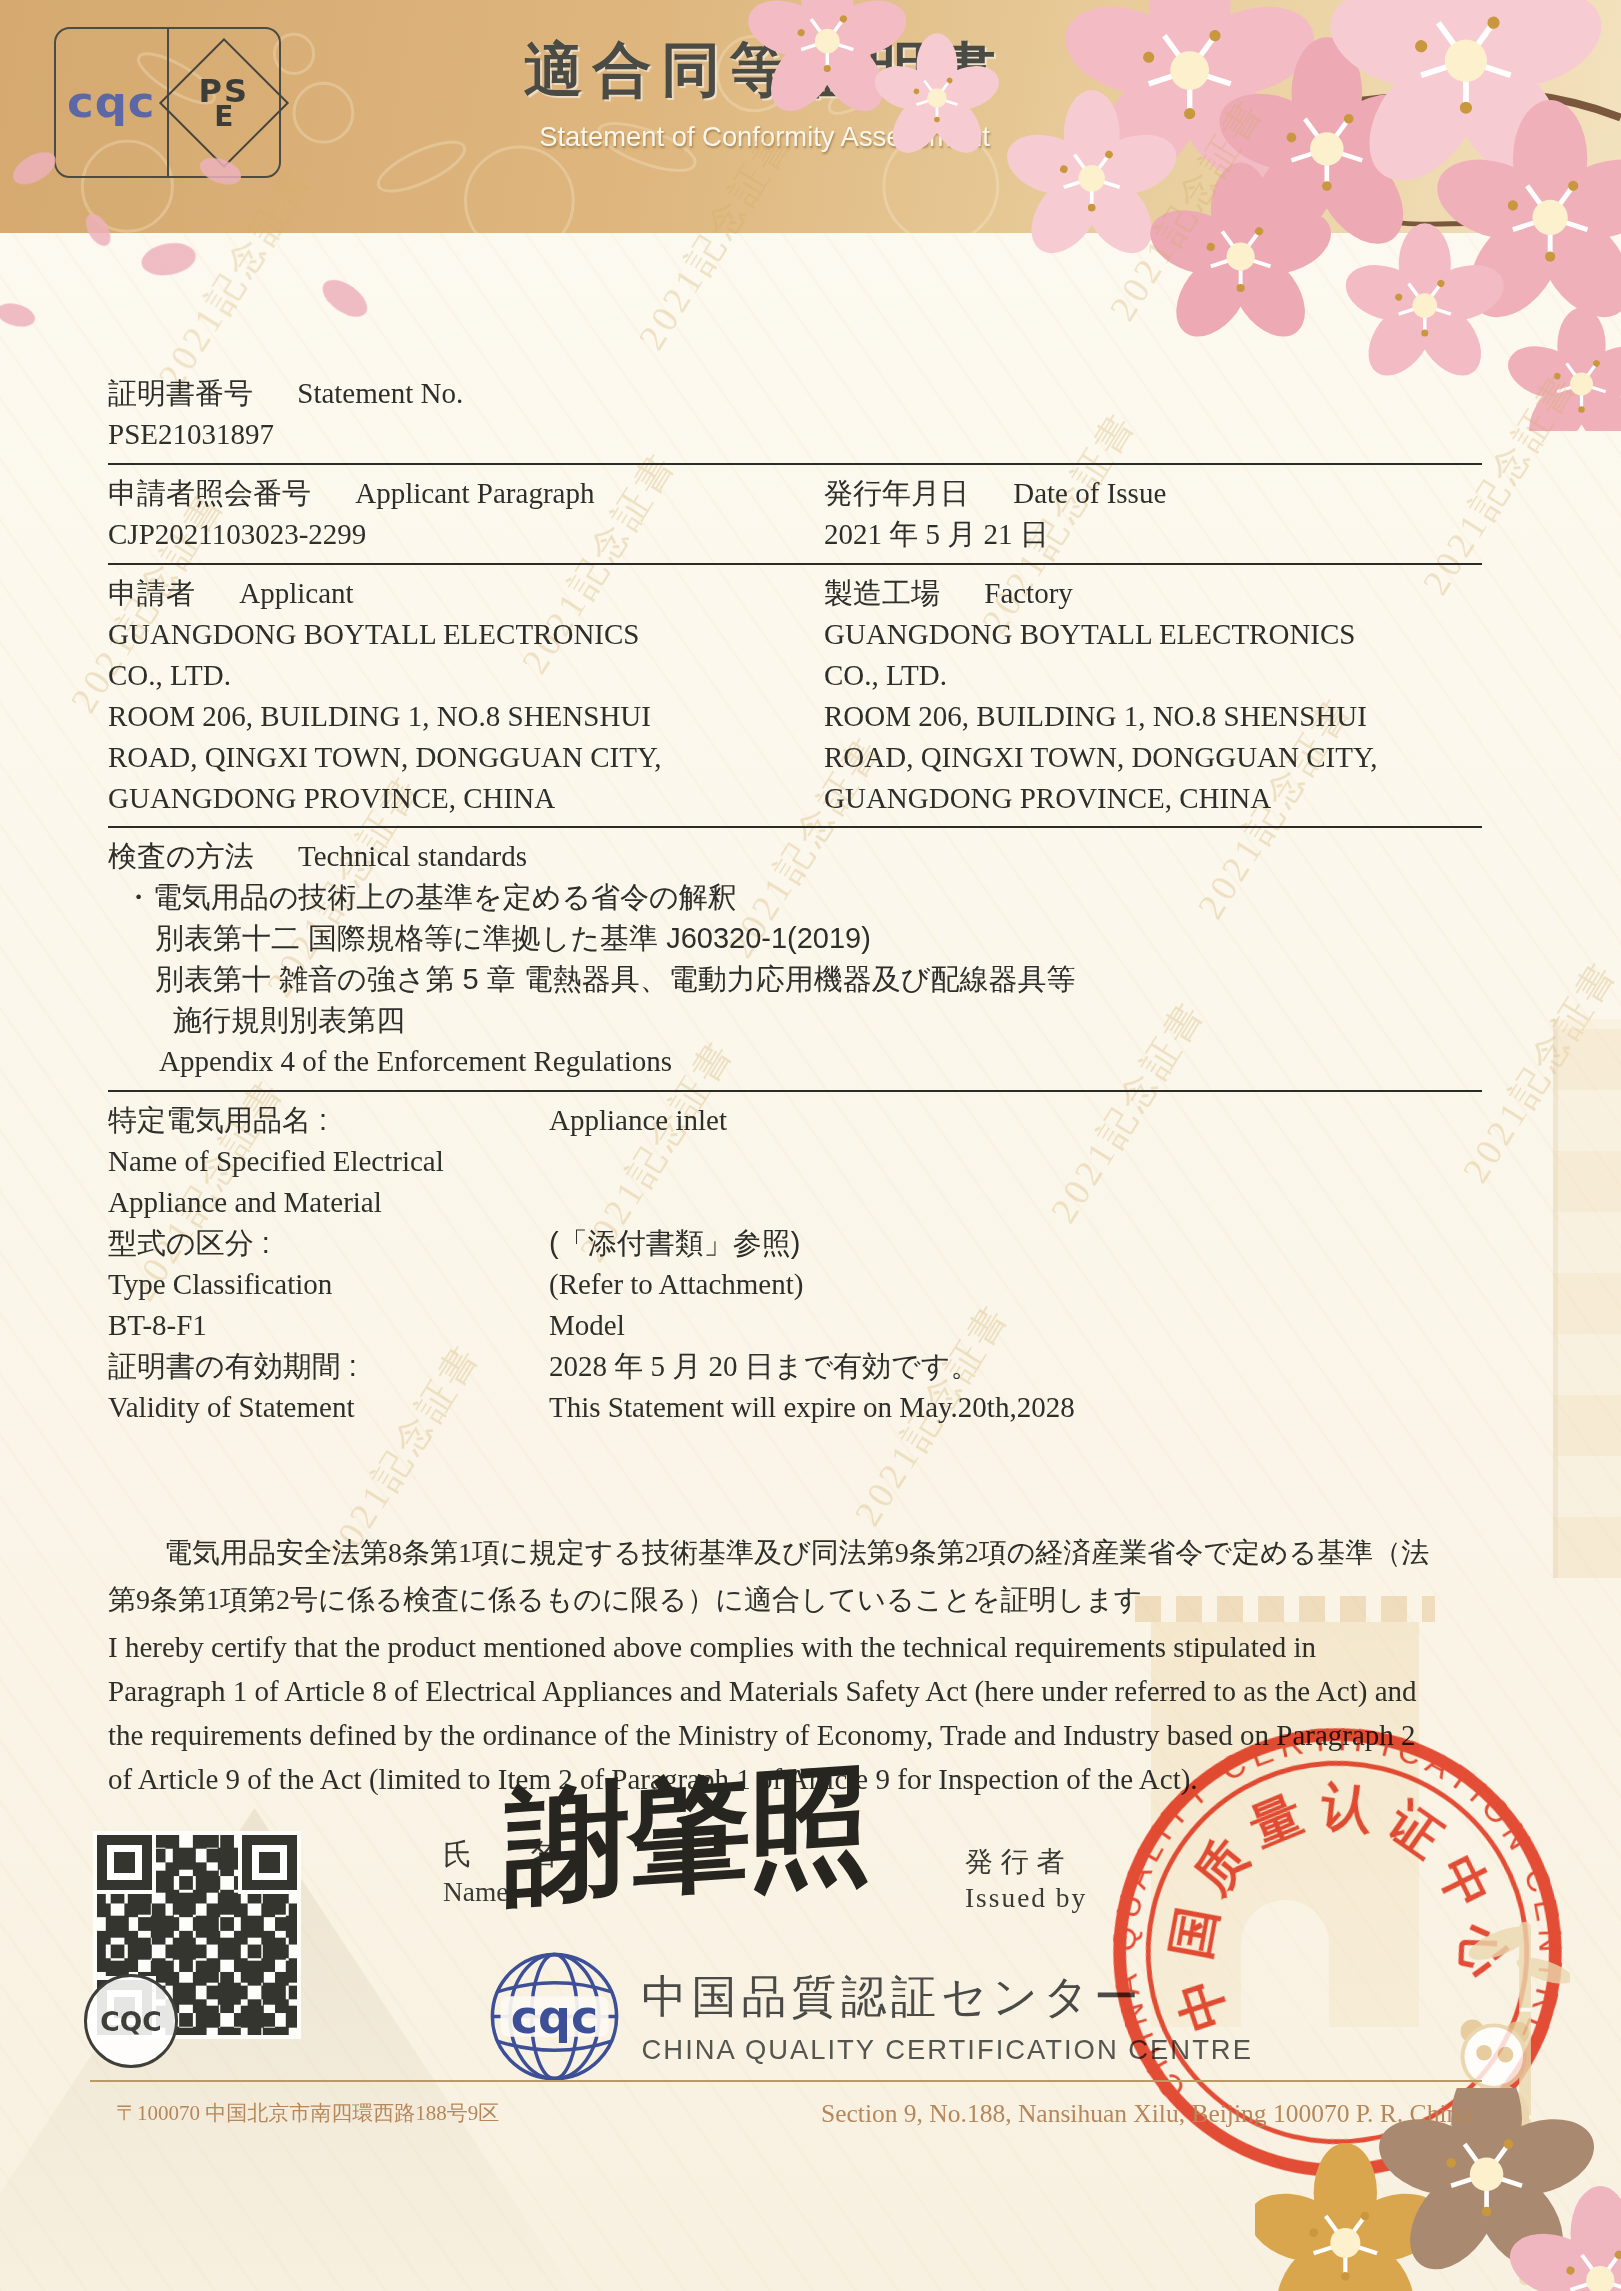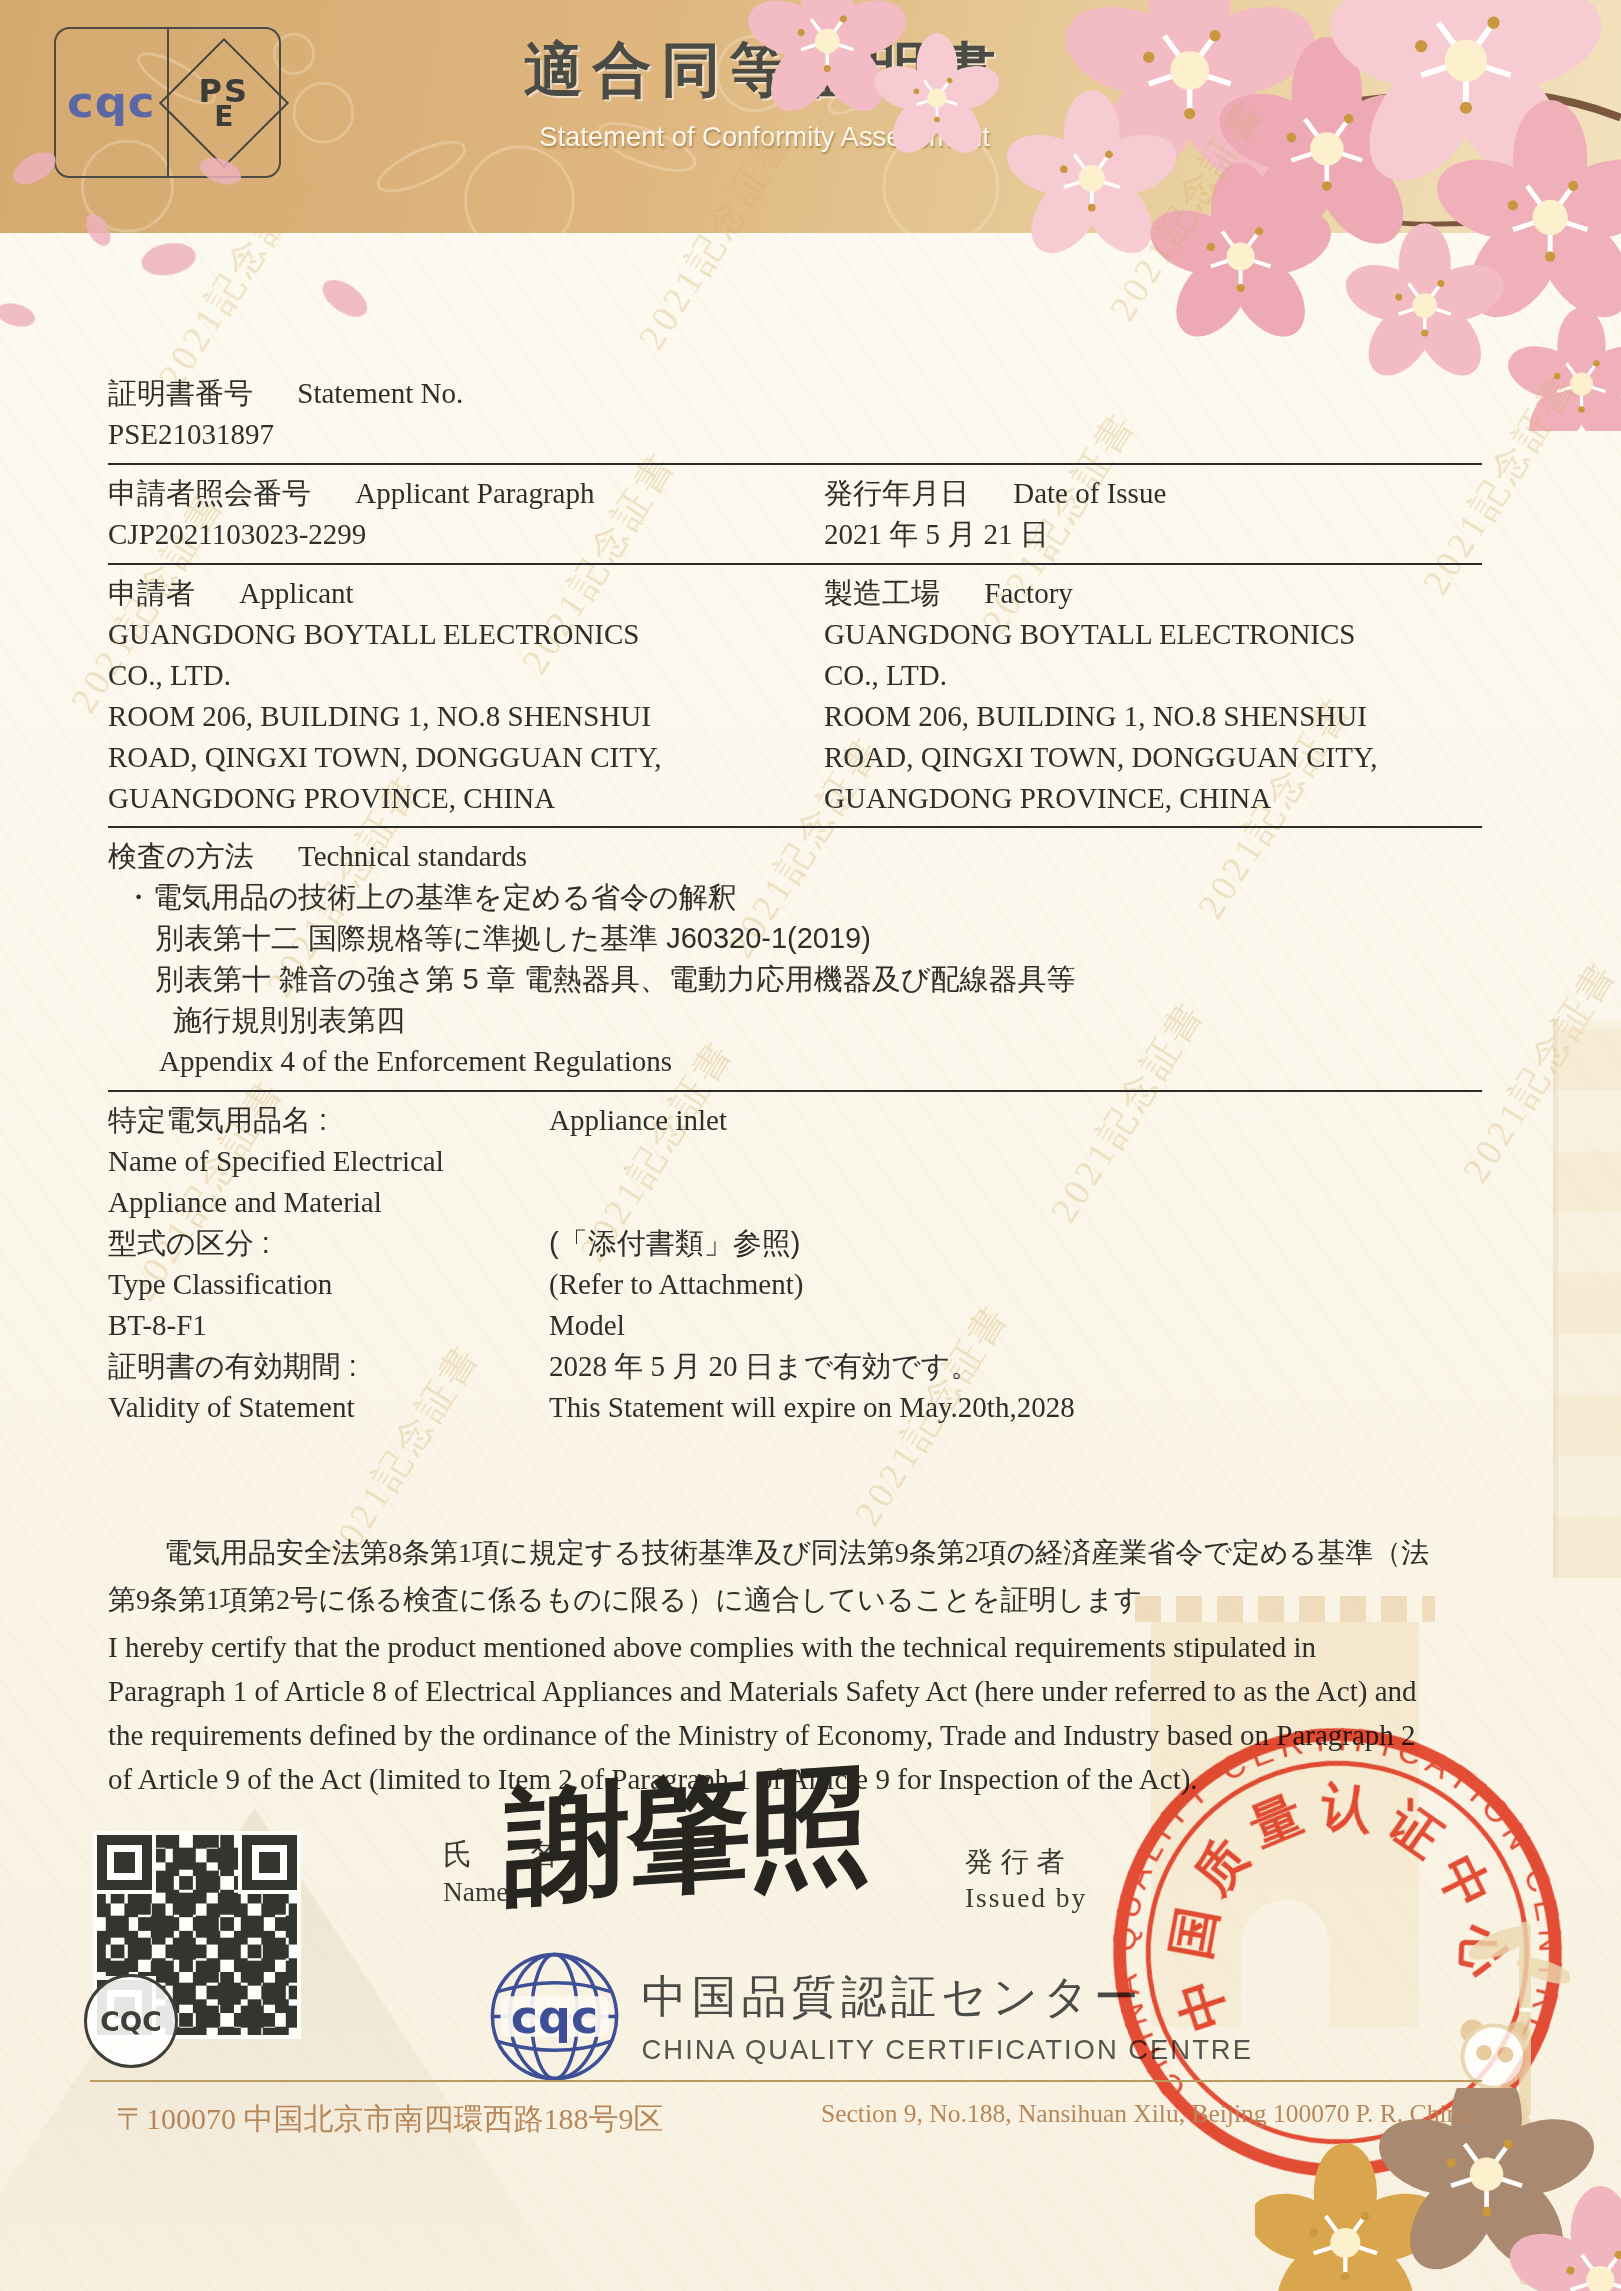--- a/index.html
+++ b/index.html
@@ -81,21 +81,21 @@
     font-family:"Liberation Sans","DejaVu Sans",sans-serif;}
   .issuer-text .nm-en{font-size:27.4px;letter-spacing:2px;color:#55554f;margin-top:7.8px;
     font-family:"Liberation Sans","DejaVu Sans",sans-serif;}
 
   
   .stamp{position:absolute;left:1106px;top:1721px;width:463px;height:463px;
     transform:rotate(-8deg);mix-blend-mode:multiply;opacity:.93;}
 
   
   .footer-rule{position:absolute;left:90px;top:2080px;width:1392px;height:2px;background:#bb9a60;}
-  .footer-jp{position:absolute;left:116px;top:2099px;font-size:30px;color:#b5875a;}
+  .footer-jp{position:absolute;left:116px;top:2099px;font-size:21px;color:#b5875a;}
   .footer-en{position:absolute;left:821px;top:2099px;font-size:25.5px;color:#b5875a;}
 
   
   .fuji{position:absolute;left:-69px;top:1808px;width:647px;height:490px;
     background:linear-gradient(180deg,rgba(212,196,168,.34),rgba(240,230,210,.10));
     clip-path:polygon(50% 0,100% 100%,0 100%);pointer-events:none;}
   .tower{position:absolute;left:1135px;top:1596px;width:300px;height:431px;opacity:.42;pointer-events:none;}
   .tower .roof{height:25.5px;background:repeating-linear-gradient(90deg,#e0bd85 0 25.5px,transparent 25.5px 41px);}
   .tower .tbody{position:absolute;top:25.5px;left:15.7px;right:15.7px;bottom:0;
     background:linear-gradient(180deg,#eed7ac,#f5e6c6);}

